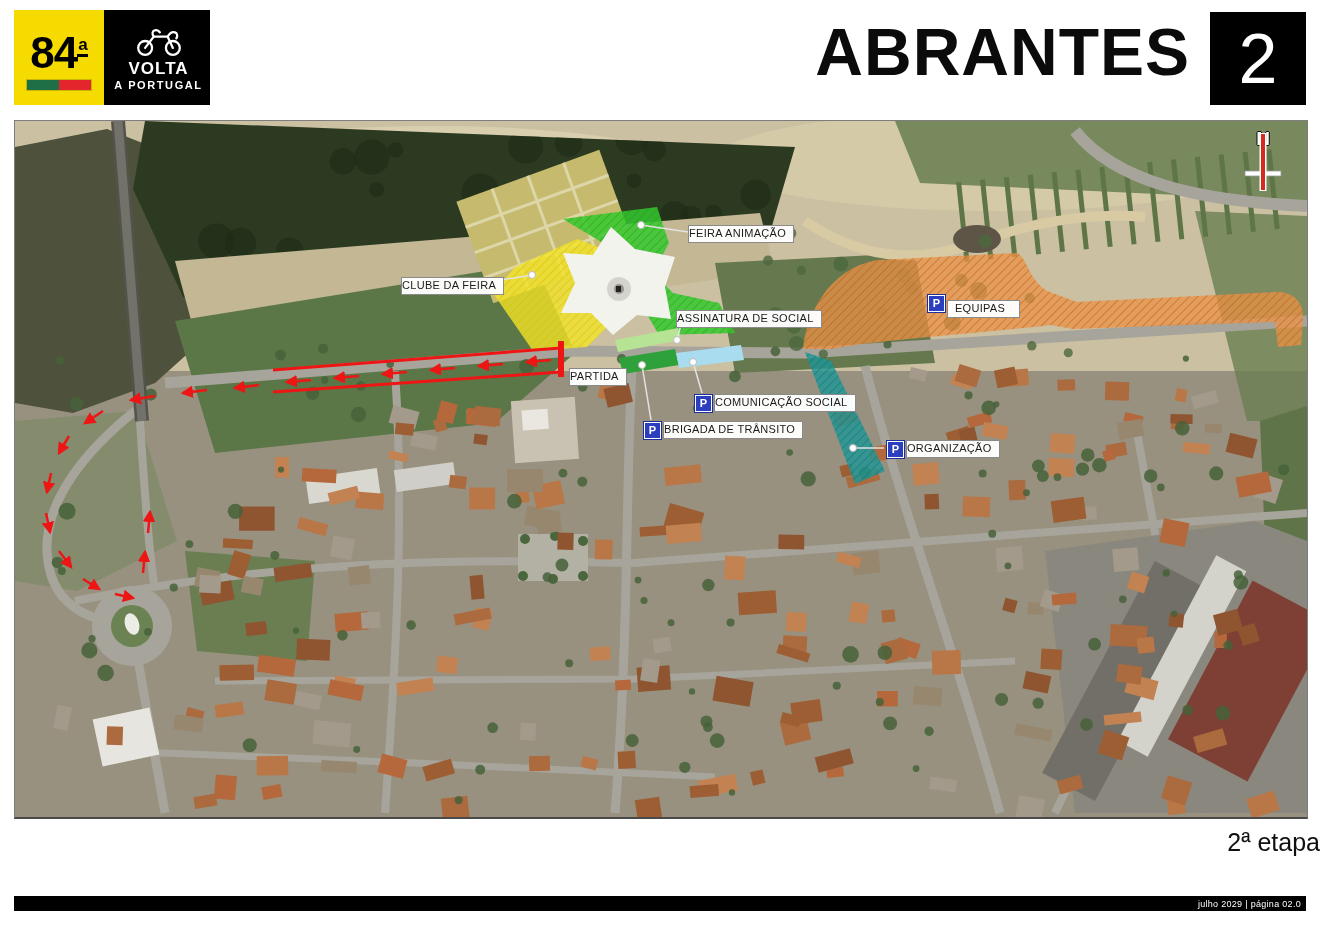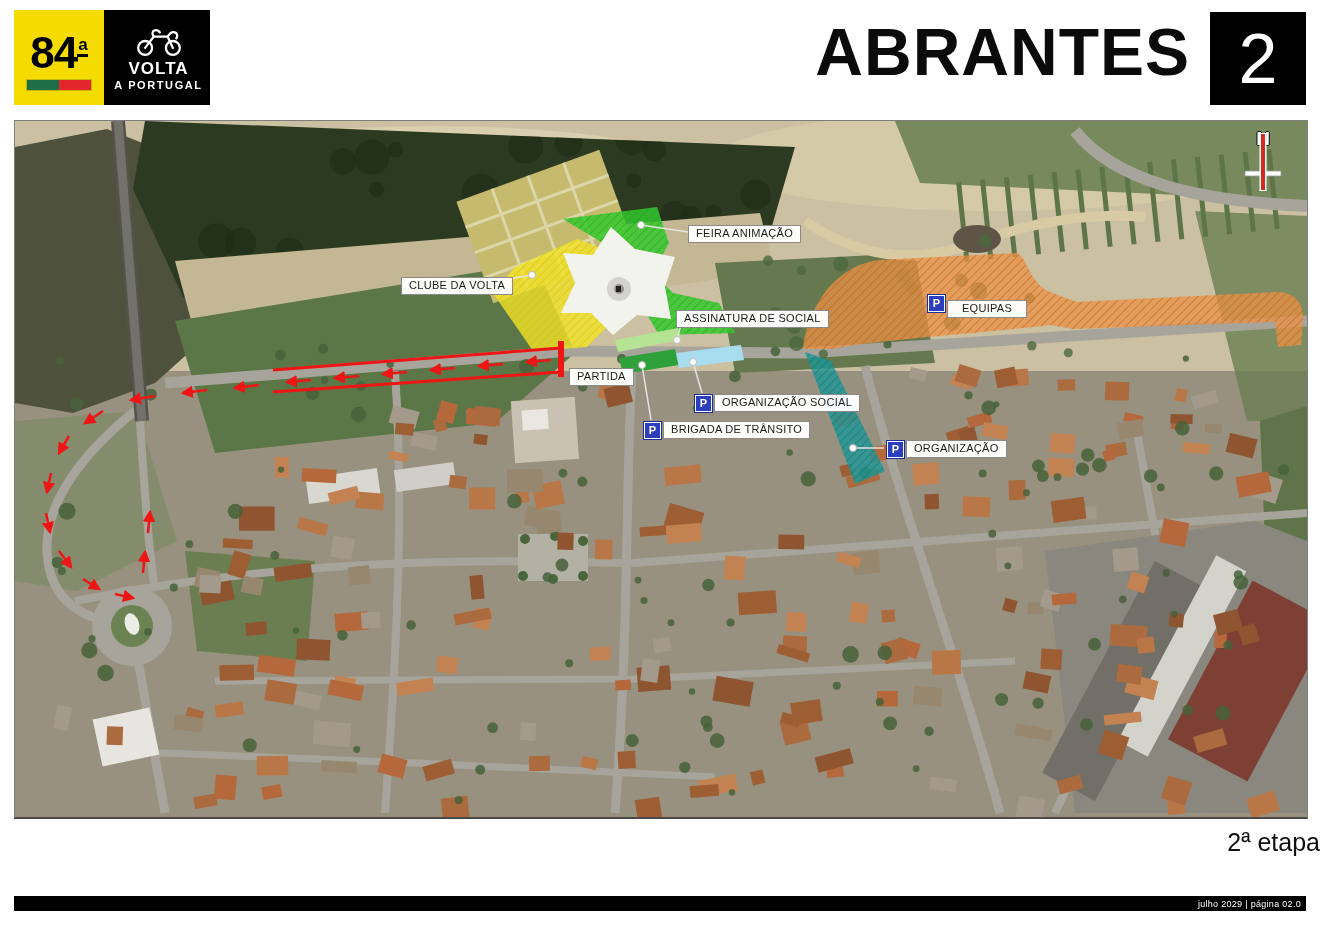--- a/index.html
+++ b/index.html
@@ -17,21 +17,21 @@
   .volta-name{font-size:17px;font-weight:700;letter-spacing:1px;margin-top:2px;}
   .volta-sub{font-size:11px;font-weight:700;letter-spacing:1.6px;}
   .city-title{position:absolute;top:14px;right:130px;font-size:66px;font-weight:700;color:#0b0b0b;letter-spacing:1px;white-space:nowrap;}
   .stage-badge{position:absolute;top:12px;right:14px;width:96px;height:93px;background:#000;color:#fff;display:flex;align-items:center;justify-content:center;font-size:70px;}
 
   
   .map{position:absolute;left:14px;top:120px;width:1292px;height:696px;border:1px solid #7d7d7d;border-bottom:2px solid #4a4a4a;background:#98917F;overflow:hidden;}
   .map svg{position:absolute;left:0;top:0;}
 
   .maplabel{position:absolute;display:flex;align-items:center;font-size:11px;color:#1b1b1b;letter-spacing:.3px;line-height:1;z-index:5;}
-  .lbox{background:rgba(255,255,255,.97);border:1px solid #8a8a8a;padding:2px 7px 3px 7px;white-space:nowrap;}
+  .lbox{background:rgba(255,255,255,.97);border:1px solid #8a8a8a;padding:2px 7px 3px 0;white-space:nowrap;}
   .lbox.center{min-width:64px;text-align:center;justify-content:center;margin-top:12px;}
   .pbadge{width:15px;height:15px;color:#fff;display:flex;align-items:center;justify-content:center;font-weight:700;font-size:11px;margin-right:2px;border:1px solid #fff;outline:1px solid #1c2f9a;}
 
   .compass{position:absolute;left:1228px;top:10px;width:40px;height:84px;z-index:5;text-align:center;}
   .compass .n{color:#fff;font-weight:700;font-size:19px;text-shadow:-1px 0 #000,1px 0 #000,0 -1px #000,0 1px #000;display:block;line-height:16px;}
 
   
   .stage-text{position:absolute;right:0;top:828px;text-align:right;color:#101010;font-size:25px;line-height:28px;}
   .footer-bar{position:absolute;left:14px;top:896px;width:1292px;height:15px;background:#000;color:#fff;font-size:9px;display:flex;align-items:center;justify-content:flex-end;padding-right:0;}
   .footer-bar span{padding-right:5px;letter-spacing:.3px;padding-left:11px;}
@@ -580,35 +580,35 @@
       <circle cx="678" cy="241" r="3.5"></circle>
         <circle cx="627" cy="244" r="3.5"></circle>
         <circle cx="838" cy="327" r="3.5"></circle>
     </g>
   </svg>
 
   <div class="maplabel" style="left:673px;top:104px">
       <span class="lbox">FEIRA ANIMAÇÃO</span>
     </div>
   <div class="maplabel" style="left:386px;top:156px">
-      <span class="lbox">CLUBE DA VOLTA</span>
+      <span class="lbox">CLUBE DA FEIRA</span>
     </div>
   <div class="maplabel" style="left:661px;top:189px">
       <span class="lbox">ASSINATURA DE SOCIAL</span>
     </div>
   <div class="maplabel" style="left:554px;top:247px">
       <span class="lbox">PARTIDA</span>
     </div>
   <div class="maplabel" style="left:913px;top:167px">
       <span class="pbadge" style="background: rgb(43, 63, 190);">P</span>
       <span class="lbox center">EQUIPAS</span>
     </div>
   <div class="maplabel" style="left:680px;top:273px">
       <span class="pbadge" style="background: rgb(43, 63, 190);">P</span>
-      <span class="lbox">ORGANIZAÇÃO SOCIAL</span>
+      <span class="lbox">COMUNICAÇÃO SOCIAL</span>
     </div>
   <div class="maplabel" style="left:629px;top:300px">
       <span class="pbadge" style="background: rgb(43, 63, 190);">P</span>
       <span class="lbox">BRIGADA DE TRÂNSITO</span>
     </div>
   <div class="maplabel" style="left:872px;top:319px">
       <span class="pbadge" style="background: rgb(43, 63, 190);">P</span>
       <span class="lbox">ORGANIZAÇÃO</span>
     </div>
 

